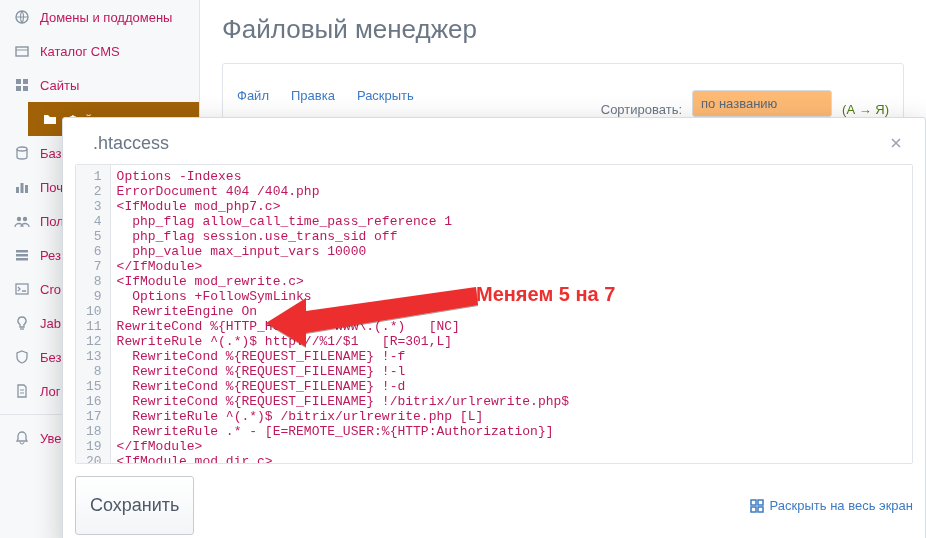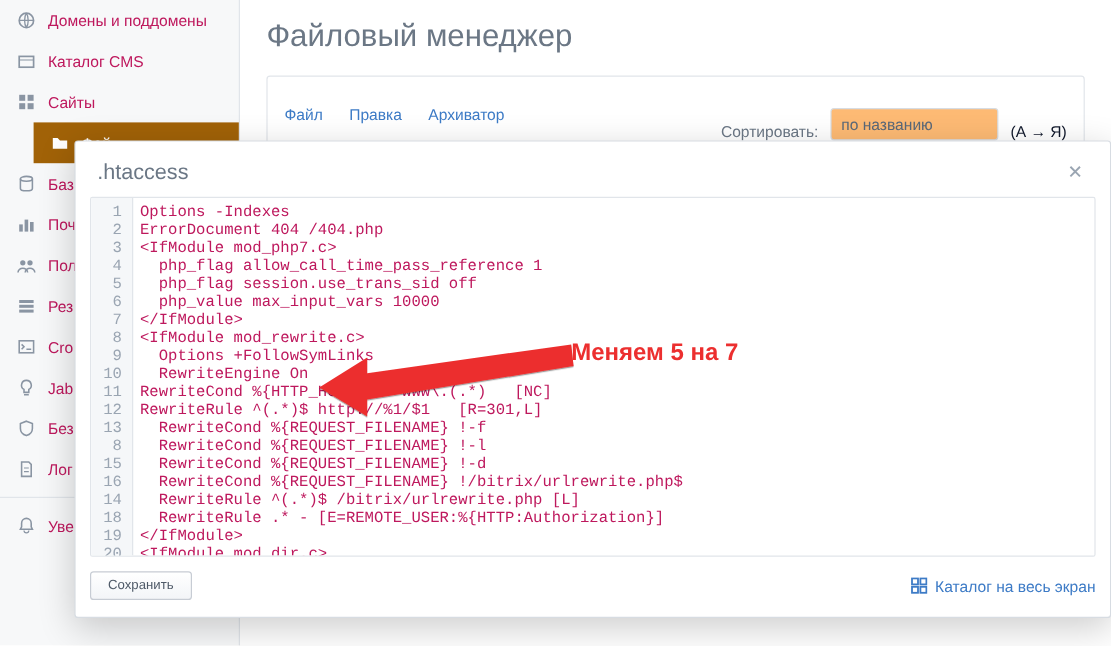--- a/index.html
+++ b/index.html
@@ -11,33 +11,33 @@
   .sidebar-item.active { background: #a16207; color: #fff; margin-left: 28px; }
   .sidebar-item.active .icon { color: #fff; }
   .sidebar-divider { height: 1px; background: #e1e5ea; margin: 6px 0; }
   .main { flex: 1; position: relative; padding: 14px 22px; }
   .page-title { font-size: 26px; font-weight: 400; color: #6b7785; margin-bottom: 18px; }
   .toolbar { display: flex; align-items: center; border: 1px solid #e1e5ea; border-radius: 3px 3px 0 0; padding: 10px 14px; background: #fff; }
   .toolbar-menu { display: flex; gap: 22px; }
   .toolbar-menu a { color: #3d7bc6; text-decoration: none; font-size: 13px; }
   .toolbar-right { margin-left: auto; display: flex; align-items: flex-end; gap: 10px; color: #6b7785; }
   .sort-select { border: 1px solid #d7dce2; border-radius: 3px; padding: 5px 8px; color: #5a6878; background: #fdba74; min-width: 140px; }
-  .sort-dir { color: #0f172a; white-space: nowrap; margin-top: 28px; }
+  .sort-dir { color: #4d7c0f; white-space: nowrap; margin-top: 28px; }
   .row-stub { height: 34px; border: 1px solid #e1e5ea; border-top: none; display: flex; align-items: center; justify-content: flex-end; padding-right: 14px; color: #6b7785; background:#fff; }
   .row-stub.alt { background: #fff6d8; }
   
   .modal { position: absolute; left: 62px; top: 117px; right: 0; background: #fff; border: 1px solid #d7dce2; border-radius: 3px; box-shadow: 0 8px 30px rgba(0,0,0,.2); display: flex; flex-direction: column; padding: 10px 12px 14px; }
-  .modal-header { display: flex; align-items: center; padding: 4px 6px 10px; }
+  .modal-header { display: flex; align-items: center; padding: 4px 6px 10px; margin-left: 12px; }
   .modal-title { color: #6b7785; font-size: 18px; font-weight: 400; }
   .modal-close { margin-left: auto; color: #9aa5b2; width: 22px; height: 22px; display:flex; align-items:center; justify-content:center; border-radius: 3px; cursor: pointer; }
   .editor { border: 1px solid #e1e5ea; border-radius: 2px; display: flex; font-family: "Courier New", monospace; font-size: 13px; line-height: 15px; height: 300px; overflow: hidden; }
   .gutter { background: #f5f7f9; color: #9aa5b2; text-align: right; padding: 4px 8px 4px 10px; user-select: none; border-right: 1px solid #e1e5ea; }
   .code { padding: 4px 6px; white-space: pre; color: #be185d; flex:1; overflow: hidden; }
   .modal-footer { display: flex; align-items: center; padding-top: 12px; }
-  .btn-save { border: 1px solid #c7ccd4; background: linear-gradient(#fff,#f3f5f8); border-radius: 3px; padding: 5px 14px; color: #4f5a68; cursor: pointer; font-size: 11px; }
+  .btn-save { border: 1px solid #c7ccd4; background: linear-gradient(#fff,#f3f5f8); border-radius: 3px; padding: 18px 14px; color: #4f5a68; cursor: pointer; font-size: 18px; }
   .link-expand { margin-left: auto; color: #3d7bc6; text-decoration: none; font-size: 13px; display: flex; align-items: center; gap: 6px; }
   .link-expand .icon { width: 14px; height: 14px; color: #3d7bc6; }
   
   .anno { position: absolute; left: 413px; top: 165px; pointer-events: none; color: #ec2f2f; font-weight: 700; font-size: 20px; }
   .arrow-svg { position: absolute; left: -210px; top: 0px; }
 </style>
 </head>
 <body>
 
 <div class="app">
@@ -165,21 +165,21 @@
       </div>
     </div>
 
   <div class="main">
     <h1 class="page-title">Файловый менеджер</h1>
 
     <div class="toolbar">
       <div class="toolbar-menu">
         <a href="#">Файл</a>
         <a href="#">Правка</a>
-        <a href="#">Архиватор</a>
+        <a href="#">Раскрыть</a>
       </div>
       <div class="toolbar-right">
         <span>Сортировать:</span>
         <div class="sort-select">по названию</div>
         <span class="sort-dir">(А → Я)</span>
       </div>
     </div>
 
     <div id="rows">
         <div class="row-stub">
@@ -232,39 +232,39 @@
           <div>7</div>
           <div>8</div>
           <div>9</div>
           <div>10</div>
           <div>11</div>
           <div>12</div>
           <div>13</div>
           <div>8</div>
           <div>15</div>
           <div>16</div>
-          <div>14</div>
+          <div>17</div>
           <div>18</div>
           <div>19</div>
           <div>20</div>
         </div>
       <div class="code" id="code"><div>Options -Indexes</div><div>ErrorDocument 404 /404.php</div><div></div><div>&lt;IfModule mod_php7.c&gt;</div><div>  php_flag allow_call_time_pass_reference 1</div><div>  php_flag session.use_trans_sid off</div><div>  php_value max_input_vars 10000</div><div>&lt;/IfModule&gt;</div><div></div><div>&lt;IfModule mod_rewrite.c&gt;</div><div>  Options +FollowSymLinks</div><div>  RewriteEngine On</div><div>RewriteCond %{HTTP_HOST}   ^www\.(.*)   [NC]</div><div>RewriteRule ^(.*)$ http://%1/$1   [R=301,L]</div><div>  RewriteCond %{REQUEST_FILENAME} !-f</div><div>  RewriteCond %{REQUEST_FILENAME} !-l</div><div>  RewriteCond %{REQUEST_FILENAME} !-d</div><div>  RewriteCond %{REQUEST_FILENAME} !/bitrix/urlrewrite.php$</div><div>  RewriteRule ^(.*)$ /bitrix/urlrewrite.php [L]</div><div>  RewriteRule .* - [E=REMOTE_USER:%{HTTP:Authorization}]</div><div>&lt;/IfModule&gt;</div><div></div><div>&lt;IfModule mod_dir.c&gt;</div></div>
     </div>
     <div class="modal-footer">
       <button class="btn-save">Сохранить</button>
       <a href="#" class="link-expand">
         <span class="icon">
           <svg width="14" height="14" viewBox="0 0 14 14">
               <rect x="1" y="1" width="5" height="5" fill="none" stroke="currentColor" stroke-width="1.5"></rect>
               <rect x="8" y="1" width="5" height="5" fill="none" stroke="currentColor" stroke-width="1.5"></rect>
               <rect x="1" y="8" width="5" height="5" fill="none" stroke="currentColor" stroke-width="1.5"></rect>
               <rect x="8" y="8" width="5" height="5" fill="none" stroke="currentColor" stroke-width="1.5"></rect>
             </svg>
         </span>
-        <span>Каталог на весь экран</span>
+        <span>Раскрыть на весь экран</span>
       </a>
     </div>
 
     <div class="anno">
       <svg class="arrow-svg" width="220" height="70" viewBox="0 0 220 70">
         <defs>
             <filter id="s">
               <feDropShadow dx="0" dy="1" stdDeviation="0.5" flood-opacity="0.4"></feDropShadow>
             </filter>
           </defs>

